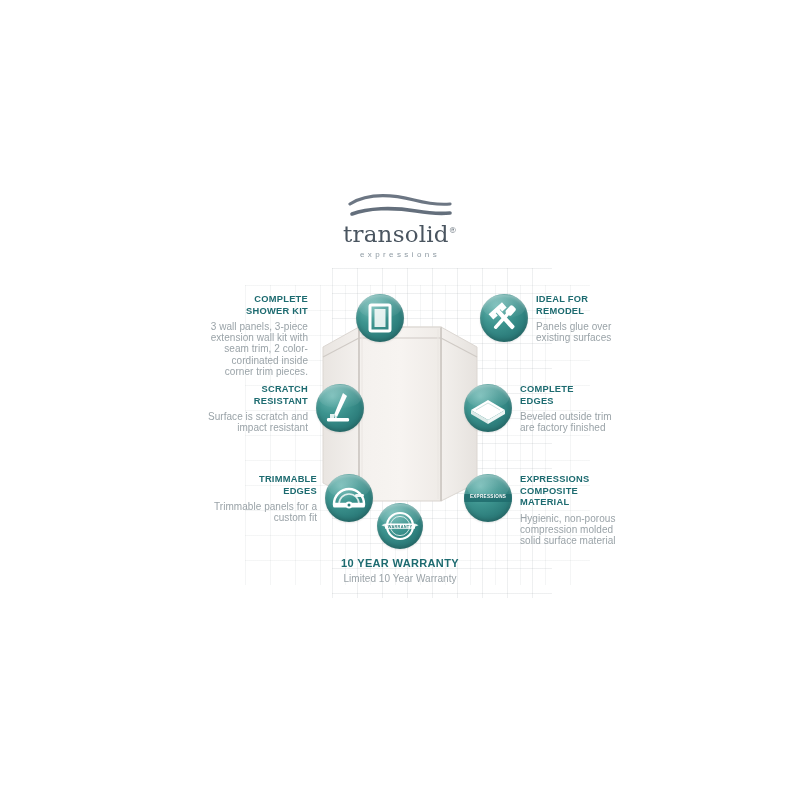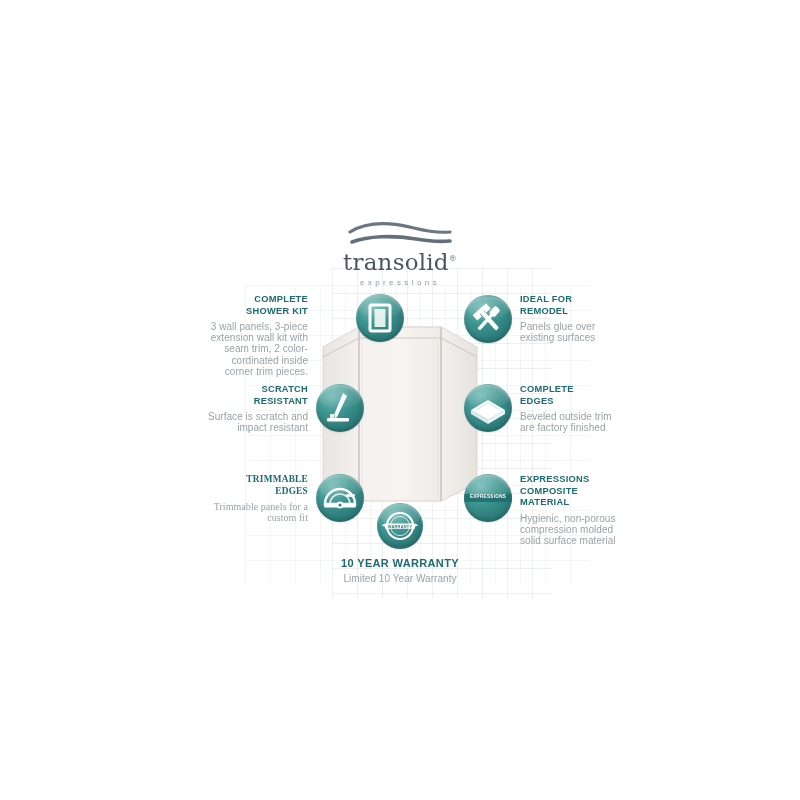--- a/index.html
+++ b/index.html
@@ -39,21 +39,21 @@
     background-image:
       linear-gradient(to right, rgba(150,160,165,0.10) 1px, transparent 1px),
       linear-gradient(to bottom, rgba(150,160,165,0.10) 1px, transparent 1px);
     background-size: 25px 25px;
   }
 
   
   .logo-block {
     position: absolute;
     left: 0;
-    top: 220px;
+    top: 192px;
     width: 800px;
     text-align: center;
   }
   .logo-swoosh { width: 108px; height: 30px; display: block; margin: 0 auto; }
   .logo-word {
     font-family: "DejaVu Serif", serif;
     font-size: 23px;
     letter-spacing: 0.2px;
     color: #4a5560;
     margin-top: 1px;
@@ -245,41 +245,41 @@
     <div class="badge">
       <svg width="48" height="48" viewBox="0 0 48 48">
         <path d="M27 9 L31 12 L21 33 L18 31 Z" fill="#ffffff"></path>
         <path d="M18 31 L21 33 L19.5 36 Z" fill="#e8f3f2"></path>
         <rect x="11" y="34" width="22" height="3.4" rx="1.2" fill="#ffffff"></rect>
         <rect x="14" y="30" width="4" height="4" fill="#ffffff" opacity="0.85"></rect>
       </svg>
     </div>
   </div>
 
-  <div class="feature left" style="left:204px; top:474px;font-family:Liberation Serif, serif;">
+  <div class="feature left" style="left:213px; top:474px;">
     <div class="ftext">
       <div class="ftitle">
         <div>TRIMMABLE</div>
         <div>EDGES</div>
       </div>
       <div class="fdesc">Trimmable panels for a custom fit</div>
     </div>
     <div class="badge">
       <svg width="48" height="48" viewBox="0 0 48 48">
         <path d="M9 30 A15 15 0 0 1 39 30 Z" fill="none" stroke="#ffffff" stroke-width="2.4"></path>
         <path d="M14 30 A10 10 0 0 1 34 30 Z" fill="none" stroke="#ffffff" stroke-width="1.6" opacity="0.8"></path>
         <rect x="8" y="29.5" width="32" height="4" rx="1.6" fill="#ffffff"></rect>
         <circle cx="24" cy="31" r="3.4" fill="#ffffff"></circle>
         <circle cx="24" cy="31" r="1.5" fill="#2d7e7c"></circle>
         <rect x="30" y="20" width="9" height="3" rx="1.4" fill="#ffffff" opacity="0.9"></rect>
       </svg>
     </div>
   </div>
 
-  <div class="feature right" style="left:464px; top:294px;align-items:flex-end;">
+  <div class="feature right" style="left:480px; top:294px;">
     <div class="badge">
       <svg width="48" height="48" viewBox="0 0 48 48">
         <g transform="rotate(-42 24 24)">
           <rect x="22" y="13" width="4.4" height="25" rx="1.6" fill="#ffffff"></rect>
           <path d="M15 11 L33 11 L33 18 L27 18 L27 15 L21 15 L21 18 L15 18 Z" fill="#ffffff"></path>
         </g>
         <g transform="rotate(42 24 24)">
           <rect x="22.2" y="18" width="3.6" height="20" rx="1.4" fill="#ffffff"></rect>
           <rect x="20.4" y="9" width="7.2" height="10" rx="2.4" fill="#ffffff"></rect>
         </g>

